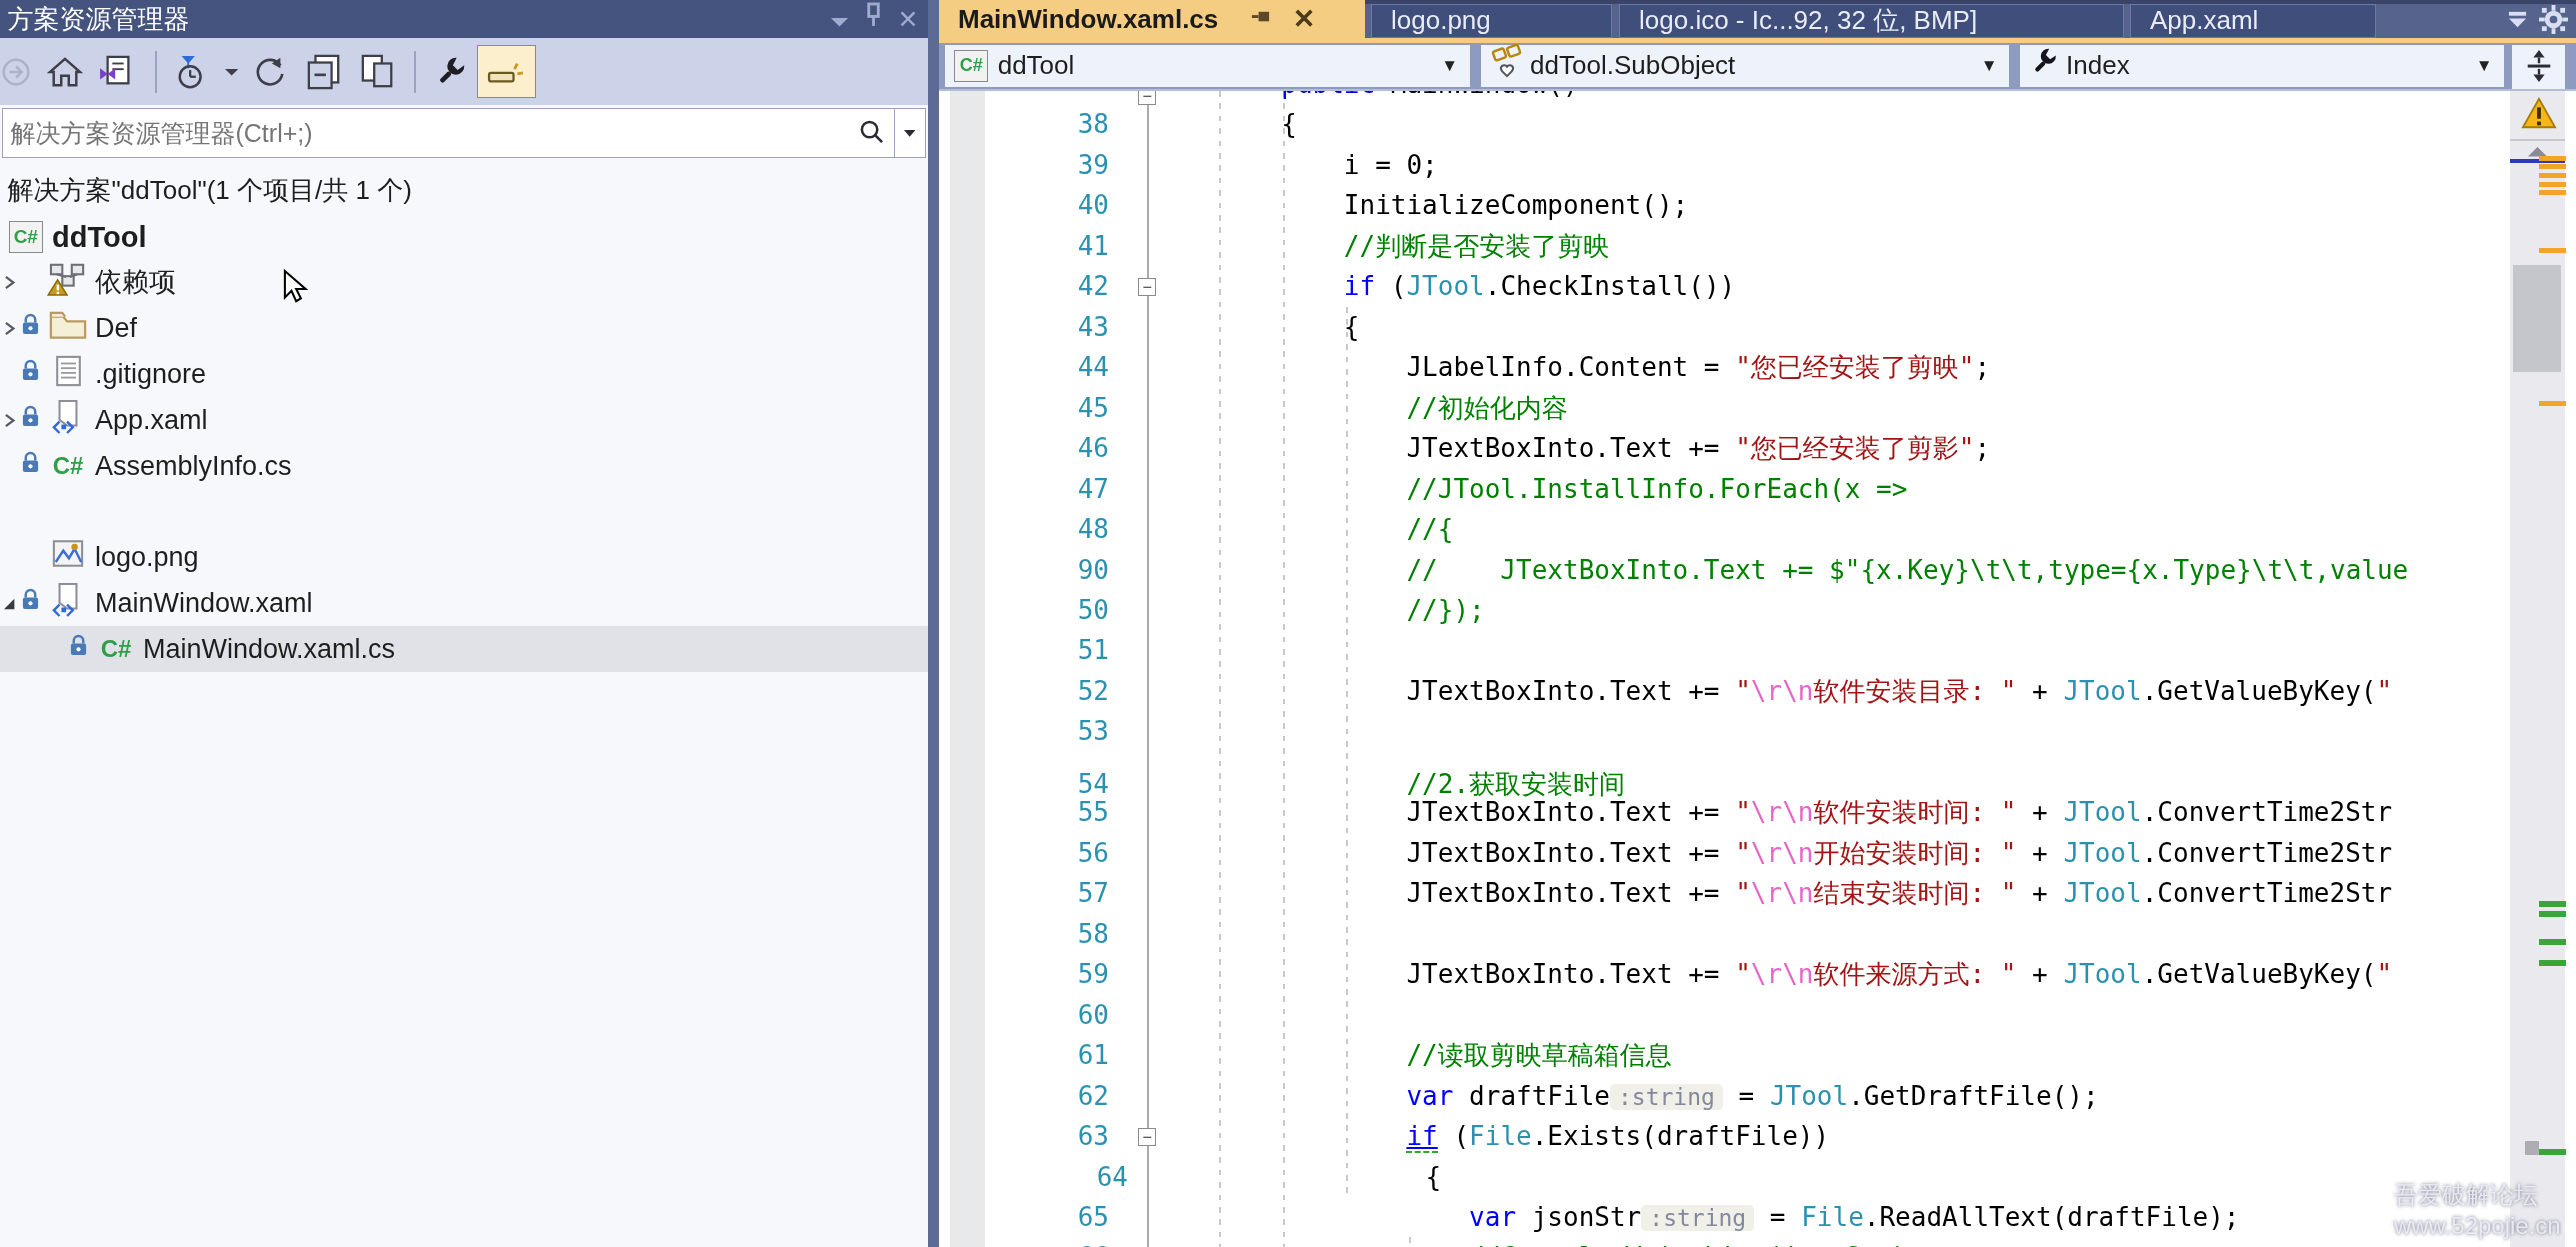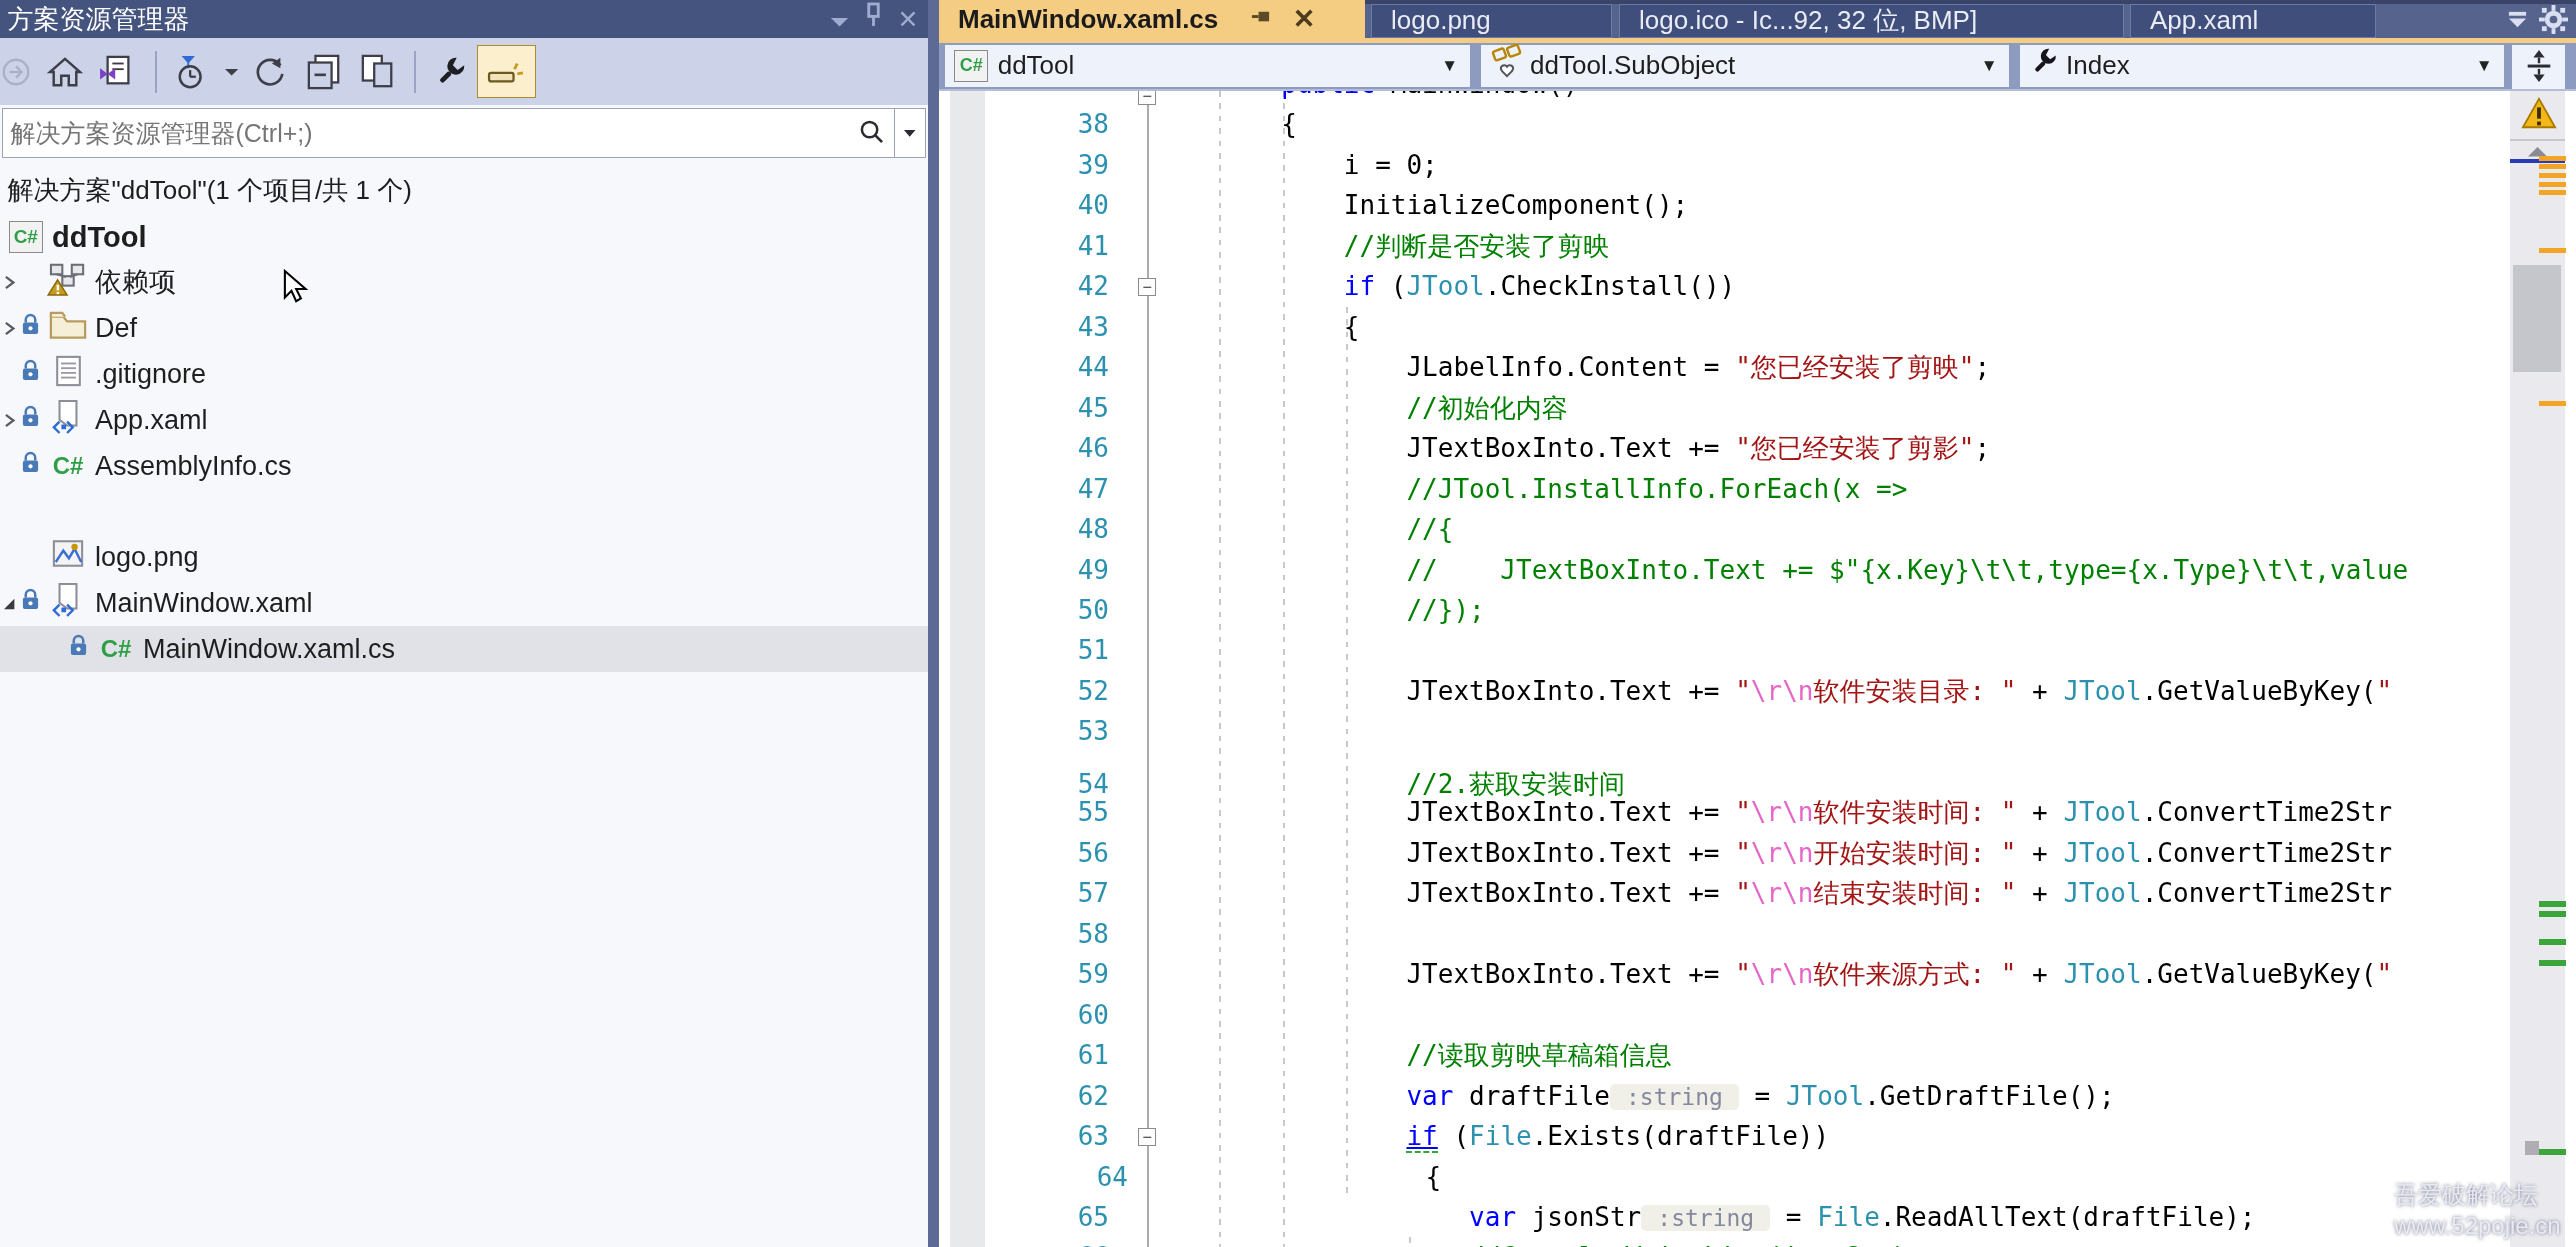--- a/index.html
+++ b/index.html
@@ -64,21 +64,21 @@
   .lnum{position:absolute;left:76px;width:94px;text-align:right;color:#2B91AF;
       font-family:"DejaVu Sans Mono",monospace;font-size:26px;line-height:40px;}
   .ctext{position:absolute;left:217px;top:0;white-space:pre;
       font-family:"DejaVu Sans Mono",monospace;font-size:26px;line-height:40px;color:#000;}
   .foldbox{position:absolute;left:199px;top:12.4px;width:18px;height:18px;background:#FDFDFD;
       border:1.9px solid #8B8B8B;color:#555;display:flex;align-items:center;justify-content:center;
       font-size:15.3px;line-height:14.3px;font-family:"DejaVu Sans Mono",monospace;}
   .sk{color:#0000FF;} .st{color:#2B91AF;} .ss{color:#A31515;} .sc{color:#008000;}
   .se{color:#E566C8;} .sp{color:#000000;}
   .su{color:#0000FF;text-decoration:underline;border-bottom:2.9px dashed #2EA82E;}
-  .sh{color:#83889E;background:#F1F0E8;border-radius:4.8px;font-size:23px;padding:0 16px;}
+  .sh{color:#83889E;background:#F1F0E8;border-radius:4.8px;font-size:23px;padding:0 8px;}
 
   
   #vscroll{position:absolute;left:1571px;top:91px;width:55px;height:1157px;background:#EAEAEE;}
   #vscroll .mark{position:absolute;left:29px;width:27px;}
   #vs-thumb{position:absolute;left:2.9px;width:48px;background:#C5C6CC;}
   #split-btn{position:absolute;left:1573px;top:45px;width:53px;height:44px;background:#EEF2FB;
       display:flex;align-items:center;justify-content:center;}
 
   
   #watermark{position:absolute;right:15.3px;bottom:5.7px;font-size:24px;line-height:30.5px;
@@ -494,21 +494,21 @@
           </div>
           <div class="crow" style="top: 378px;">
             <span class="lnum">47</span>
             <span class="ctext"><span class="sp">                </span><span class="sc">//JTool.InstallInfo.ForEach(x =&gt;</span></span>
           </div>
           <div class="crow" style="top: 418px;">
             <span class="lnum">48</span>
             <span class="ctext"><span class="sp">                </span><span class="sc">//{</span></span>
           </div>
           <div class="crow" style="top: 459px;">
-            <span class="lnum">49</span>
+            <span class="lnum">90</span>
             <span class="ctext"><span class="sp">                </span><span class="sc">//    JTextBoxInto.Text += $"{x.Key}\t\t,type={x.Type}\t\t,value</span></span>
           </div>
           <div class="crow" style="top: 499px;">
             <span class="lnum">50</span>
             <span class="ctext"><span class="sp">                </span><span class="sc">//});</span></span>
           </div>
           <div class="crow" style="top: 539px;">
             <span class="lnum">51</span>
           </div>
           <div class="crow" style="top: 580px;">

